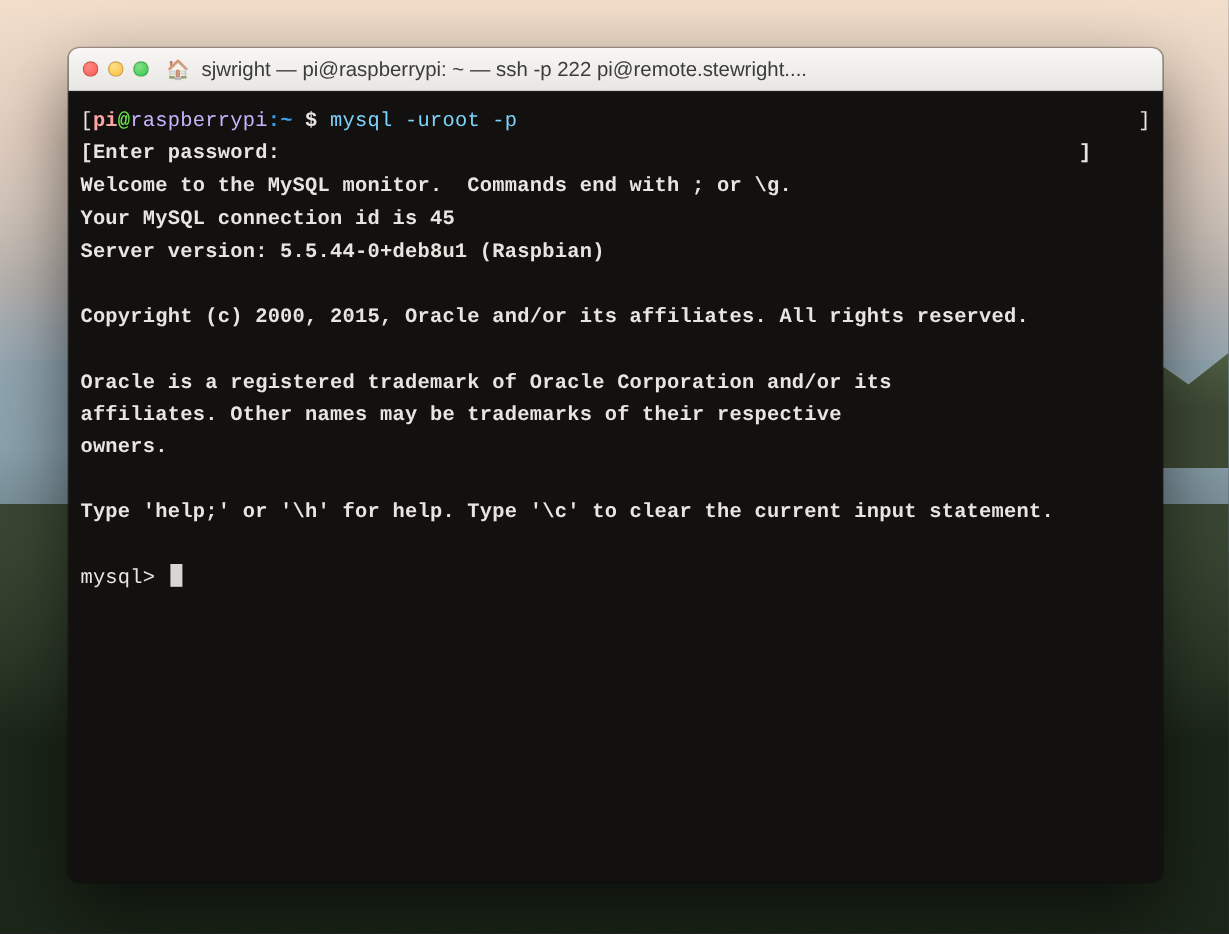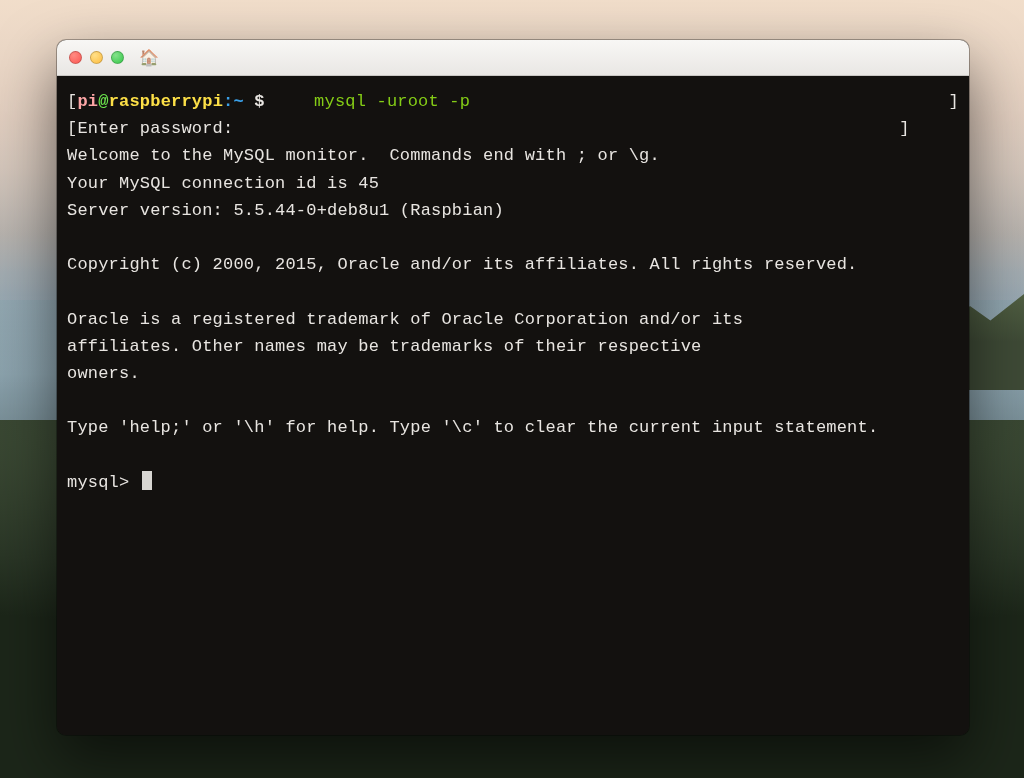--- a/index.html
+++ b/index.html
@@ -84,45 +84,46 @@
       padding: 12px 10px;
       font-family: "Menlo", "Consolas", "Courier New", monospace;
       font-size: 17px;
       line-height: 1.6;
       color: #e8e5e1;
       letter-spacing: 0.2px;
       white-space: pre-wrap;
       word-break: break-word;
     }
     .prompt-user { color: #fca5a5; font-weight: bold; }
-    .prompt-host { color: #fde047; font-weight: bold; }
+    .prompt-host { color: #c4b5fd; font-weight: normal; }
     .prompt-at   { color: #6ae24c; font-weight: bold; }
     .prompt-path { color: #3aa0e8; font-weight: bold; }
     .prompt-dollar { color: #e8e5e1; font-weight: bold; }
-    .command { color: #84cc16; margin-left: 39px; }
+    .command { color: #7dd3fc; }
     .bracket { color: #e8e5e1; }
     .cursor-block {
       display:inline-block; width:10px; height:19px;
       background:#d8d6d2; vertical-align:-3px; margin-left:2px;
     }
     .line { display:block; }
-    #body-lines { display:block; }
+    #body-lines { display:block;font-weight:bold; }
   </style>
 </head>
 <body>
 
 <div class="desktop-bg"></div>
 <div class="sky-glow"></div>
 <div class="sea-strip"></div>
 <div class="cliffs"></div>
 <div class="grass"></div>
 
 <div class="terminal-window">
   <div class="titlebar">
     <div class="traffic-lights">
       <div class="traffic-light tl-close"></div>
       <div class="traffic-light tl-min"></div>
       <div class="traffic-light tl-max"></div>
     </div>
     <span class="proxy-icon">🏠</span>
+    <span class="title-text">sjwright — pi@raspberrypi: ~ — ssh -p 222 pi@remote.stewright....</span>
   </div>
   <div class="terminal-body"><span class="line"><span class="bracket">[</span><span class="prompt-user">pi</span><span class="prompt-at">@</span><span class="prompt-host">raspberrypi</span><span class="prompt-path">:~</span><span class="prompt-dollar"> $ </span><span class="command">mysql -uroot -p</span><span style="float:right" class="bracket">]</span></span><span id="body-lines"><span class="line">[Enter password:                                                                ]</span><span class="line">Welcome to the MySQL monitor.  Commands end with ; or \g.</span><span class="line">Your MySQL connection id is 45</span><span class="line">Server version: 5.5.44-0+deb8u1 (Raspbian)</span><span class="line">&nbsp;</span><span class="line">Copyright (c) 2000, 2015, Oracle and/or its affiliates. All rights reserved.</span><span class="line">&nbsp;</span><span class="line">Oracle is a registered trademark of Oracle Corporation and/or its</span><span class="line">affiliates. Other names may be trademarks of their respective</span><span class="line">owners.</span><span class="line">&nbsp;</span><span class="line">Type 'help;' or '\h' for help. Type '\c' to clear the current input statement.</span><span class="line">&nbsp;</span></span><span class="line"><span>mysql&gt; </span><span class="cursor-block"></span></span></div>
 </div>
 
 </body></html>

